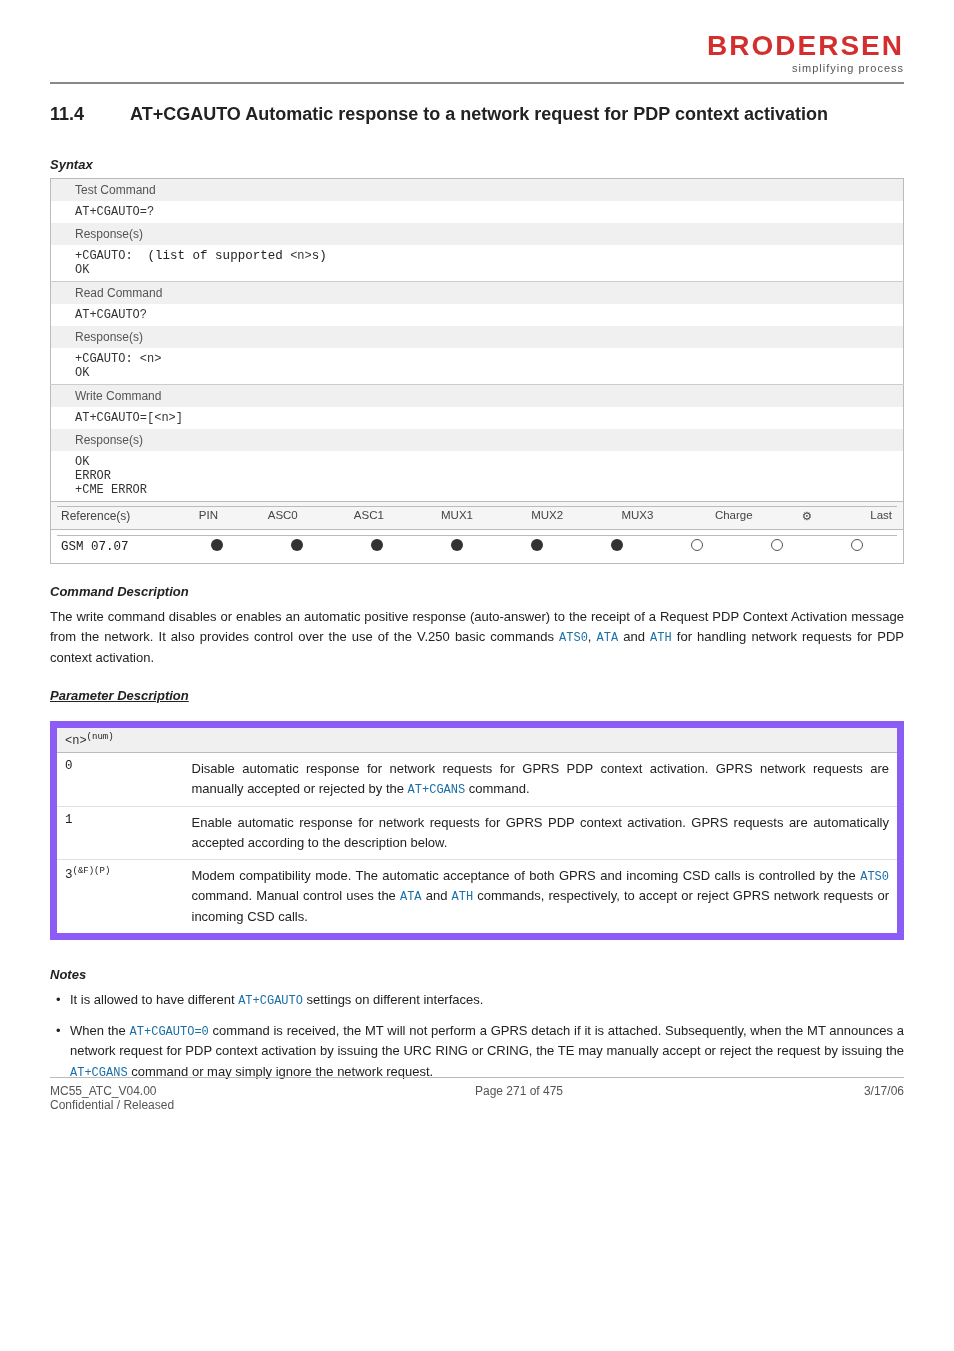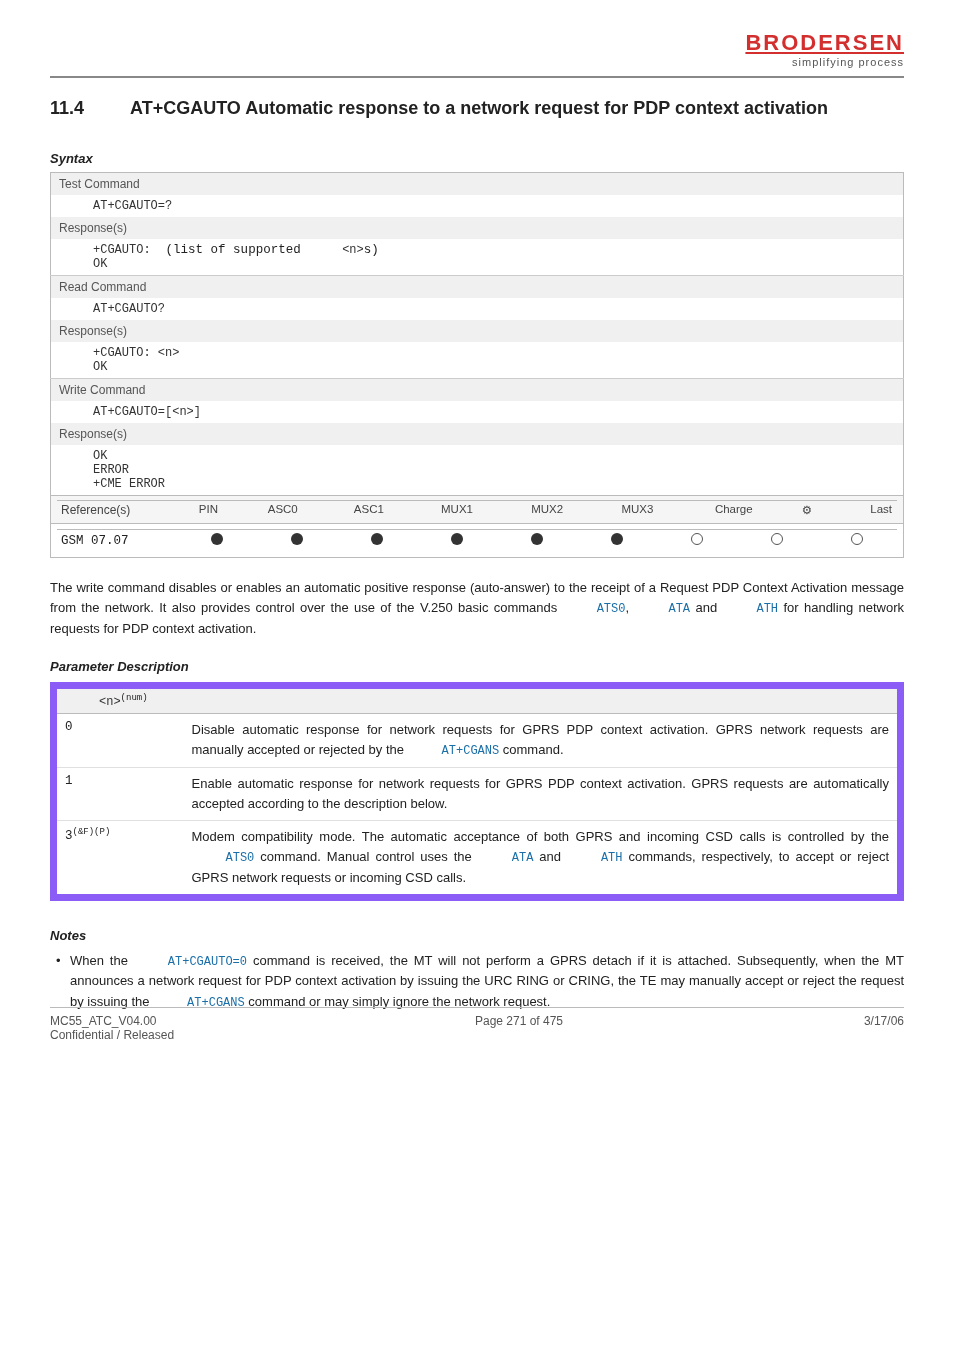--- a/index.html
+++ b/index.html
@@ -21,26 +21,25 @@
       display: flex;
       justify-content: flex-end;
       margin-bottom: 10px;
       border-bottom: 2px solid #888;
       padding-bottom: 8px;
     }
     .logo-box {
       text-align: right;
     }
     .logo-brand {
-      font-size: 22px;
+      font-size: 28px;
       font-weight: bold;
       letter-spacing: 2px;
       color: #d32f2f;
       font-family: Arial Black, Arial, sans-serif;
-      text-decoration: underline;
     }
     .logo-sub {
       font-size: 11px;
       color: #555;
       letter-spacing: 1px;
     }
 
     
     .section-heading {
       display: flex;
@@ -68,21 +67,21 @@
     }
 
     
     .syntax-table {
       width: 100%;
       border-collapse: collapse;
       border: 1px solid #bbb;
       margin-bottom: 20px;
     }
     .syntax-table td {
-      padding: 4px 8px;
+      padding: 4px 24px;
       vertical-align: top;
     }
     .row-label {
       background: #f0f0f0;
       color: #555;
       font-size: 12px;
       padding: 3px 8px;
     }
     .row-content {
       font-family: 'Courier New', monospace;
@@ -123,21 +122,20 @@
       width: 12px;
       height: 12px;
       border: 1.5px solid #555;
       border-radius: 50%;
     }
 
     code, .mono {
       font-family: 'Courier New', monospace;
       font-size: 12px;
       color: #333;
-      margin-left: 34px;
     }
     .code-link {
       font-family: 'Courier New', monospace;
       font-size: 12px;
       color: #1a6fa8;
       text-decoration: none;
     }
 
     
     .section-body {
@@ -325,27 +323,28 @@
             <td class="circle-cell" style="text-align:center;padding:3px 5px;"><span class="circle-empty"></span></td>
             <td class="circle-cell" style="text-align:center;padding:3px 5px;"><span class="circle-empty"></span></td>
           </tr>
         </tbody>
             </table>
       </td>
     </tr>
   </tbody>
     </table>
 
+  <div class="subsection-label" style="margin-bottom:8px;">Command Description</div>
   <div class="section-body">
     <p>
       The write command disables or enables an automatic positive response (auto-answer) to the receipt of a Request PDP Context Activation message from the network. It also provides control over the use of the V.250 basic commands <code class="code-link">ATS0</code>, <code class="code-link">ATA</code> and <code class="code-link">ATH</code> for handling network requests for PDP context activation.
     </p>
   </div>
 
-  <div class="subsection-label" style="margin-bottom:8px;">Parameter Description</div>
+  <div class="subsection-label" style="margin-bottom:18px;text-decoration:underline;">Parameter Description</div>
   <table class="param-table">
     <tbody>
         <tr>
       <td class="param-header" colspan="2">
         <code>&lt;n&gt;</code><sup>(num)</sup>
       </td>
     </tr>
     <tr class="param-row">
       <td class="param-key">0</td>
       <td class="param-desc">
@@ -362,20 +361,23 @@
       <td class="param-key">3<sup>(&amp;F)(P)</sup></td>
       <td class="param-desc">
         Modem compatibility mode. The automatic acceptance of both GPRS and incoming CSD calls is controlled by the <code class="code-link">ATS0</code> command. Manual control uses the <code class="code-link">ATA</code> and <code class="code-link">ATH</code> commands, respectively, to accept or reject GPRS network requests or incoming CSD calls.
       </td>
     </tr>
   </tbody>
     </table>
 
   <div class="subsection-label" style="margin-bottom:8px;margin-top:27px;">Notes</div>
   <ul class="notes-list">
+    <li>
+      It is allowed to have different <code class="code-link">AT+CGAUTO</code> settings on different interfaces.
+    </li>
     <li>
       When the <code class="code-link">AT+CGAUTO=0</code> command is received, the MT will not perform a GPRS detach if it is attached. Subsequently, when the MT announces a network request for PDP context activation by issuing the URC RING or CRING, the TE may manually accept or reject the request by issuing the <code class="code-link">AT+CGANS</code> command or may simply ignore the network request.
     </li>
   </ul>
 
   <div class="footer">
     <div class="footer-left">
       <div>MC55_ATC_V04.00</div>
       <div>Confidential / Released</div>
     </div>

